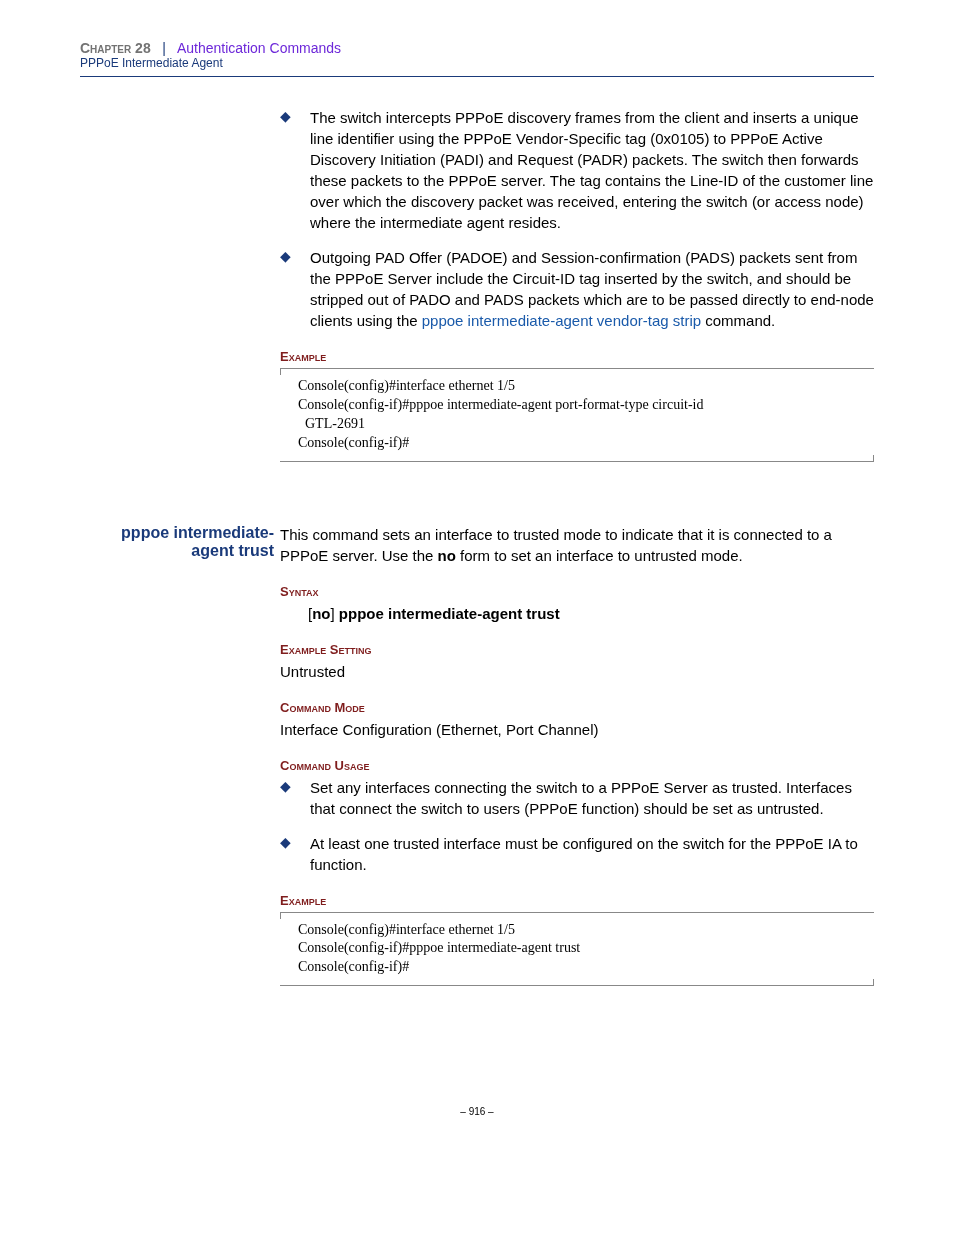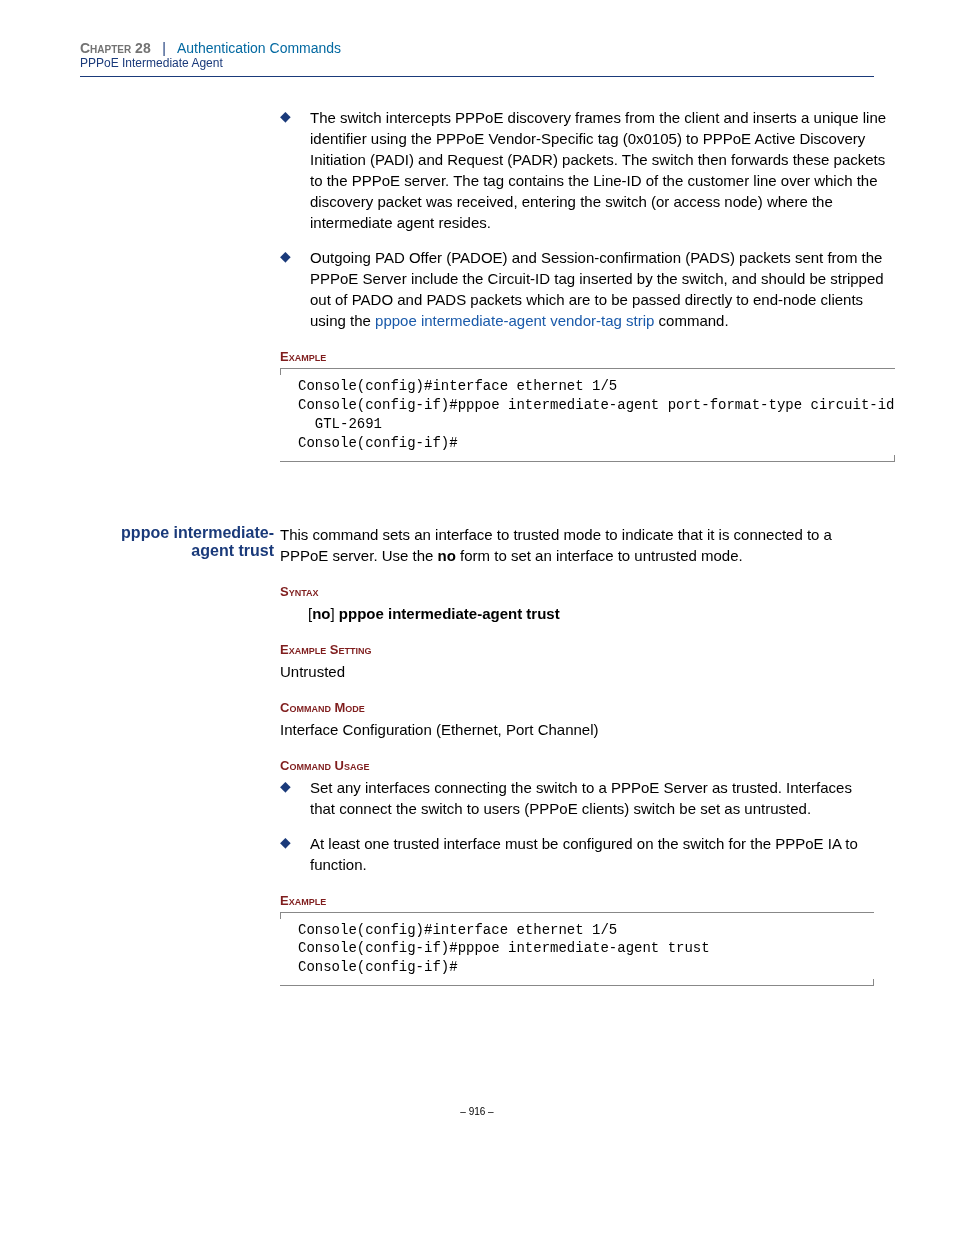--- a/index.html
+++ b/index.html
@@ -23,21 +23,21 @@
   }
   .chapter-label {
     font-variant: small-caps;
     font-weight: bold;
     color: #737373;
   }
   .chapter-sep {
     color: #1a3a7a;
   }
   .chapter-title {
-    color: #0369a1;
+    color: #6d28d9;
   }
   .header-line2 {
     font-size: 12px;
     color: #1a3a7a;
     font-family: Verdana, Arial, sans-serif;
   }
   .header-rule {
     border: none;
     border-top: 1px solid #1a3a7a;
     margin: 6px 0 30px 0;
@@ -82,21 +82,21 @@
     font-weight: bold;
     color: #7f1d1d;
     font-size: 13px;
     margin-top: 18px;
     margin-bottom: 4px;
   }
   .code-block {
     border-top: 1px solid #888;
     border-bottom: 1px solid #888;
     padding: 8px 0 8px 18px;
-    font-family: Liberation Mono, monospace;
+    font-family: Liberation Serif, serif;
     font-size: 14px;
     white-space: pre;
     line-height: 1.35;
     margin-bottom: 20px;
     position: relative;
   }
   .code-block::before {
     content: "";
     position: absolute;
     left: 0; top: 0;
@@ -186,21 +186,21 @@
       <div class="section-label">Example Setting</div>
       <div class="para">Untrusted</div>
 
       <div class="section-label">Command Mode</div>
       <div class="para">Interface Configuration (Ethernet, Port Channel)</div>
 
       <div class="section-label">Command Usage</div>
 
       <div class="bullet-item">
         <div class="bullet-marker">◆</div>
-        <div class="bullet-text">Set any interfaces connecting the switch to a PPPoE Server as trusted. Interfaces that connect the switch to users (PPPoE clients) switch be set as untrusted.</div>
+        <div class="bullet-text">Set any interfaces connecting the switch to a PPPoE Server as trusted. Interfaces that connect the switch to users (PPPoE function) should be set as untrusted.</div>
       </div>
 
       <div class="bullet-item">
         <div class="bullet-marker">◆</div>
         <div class="bullet-text">At least one trusted interface must be configured on the switch for the PPPoE IA to function.</div>
       </div>
 
       <div class="section-label">Example</div>
       <div class="code-block">Console(config)#interface ethernet 1/5
 Console(config-if)#pppoe intermediate-agent trust

